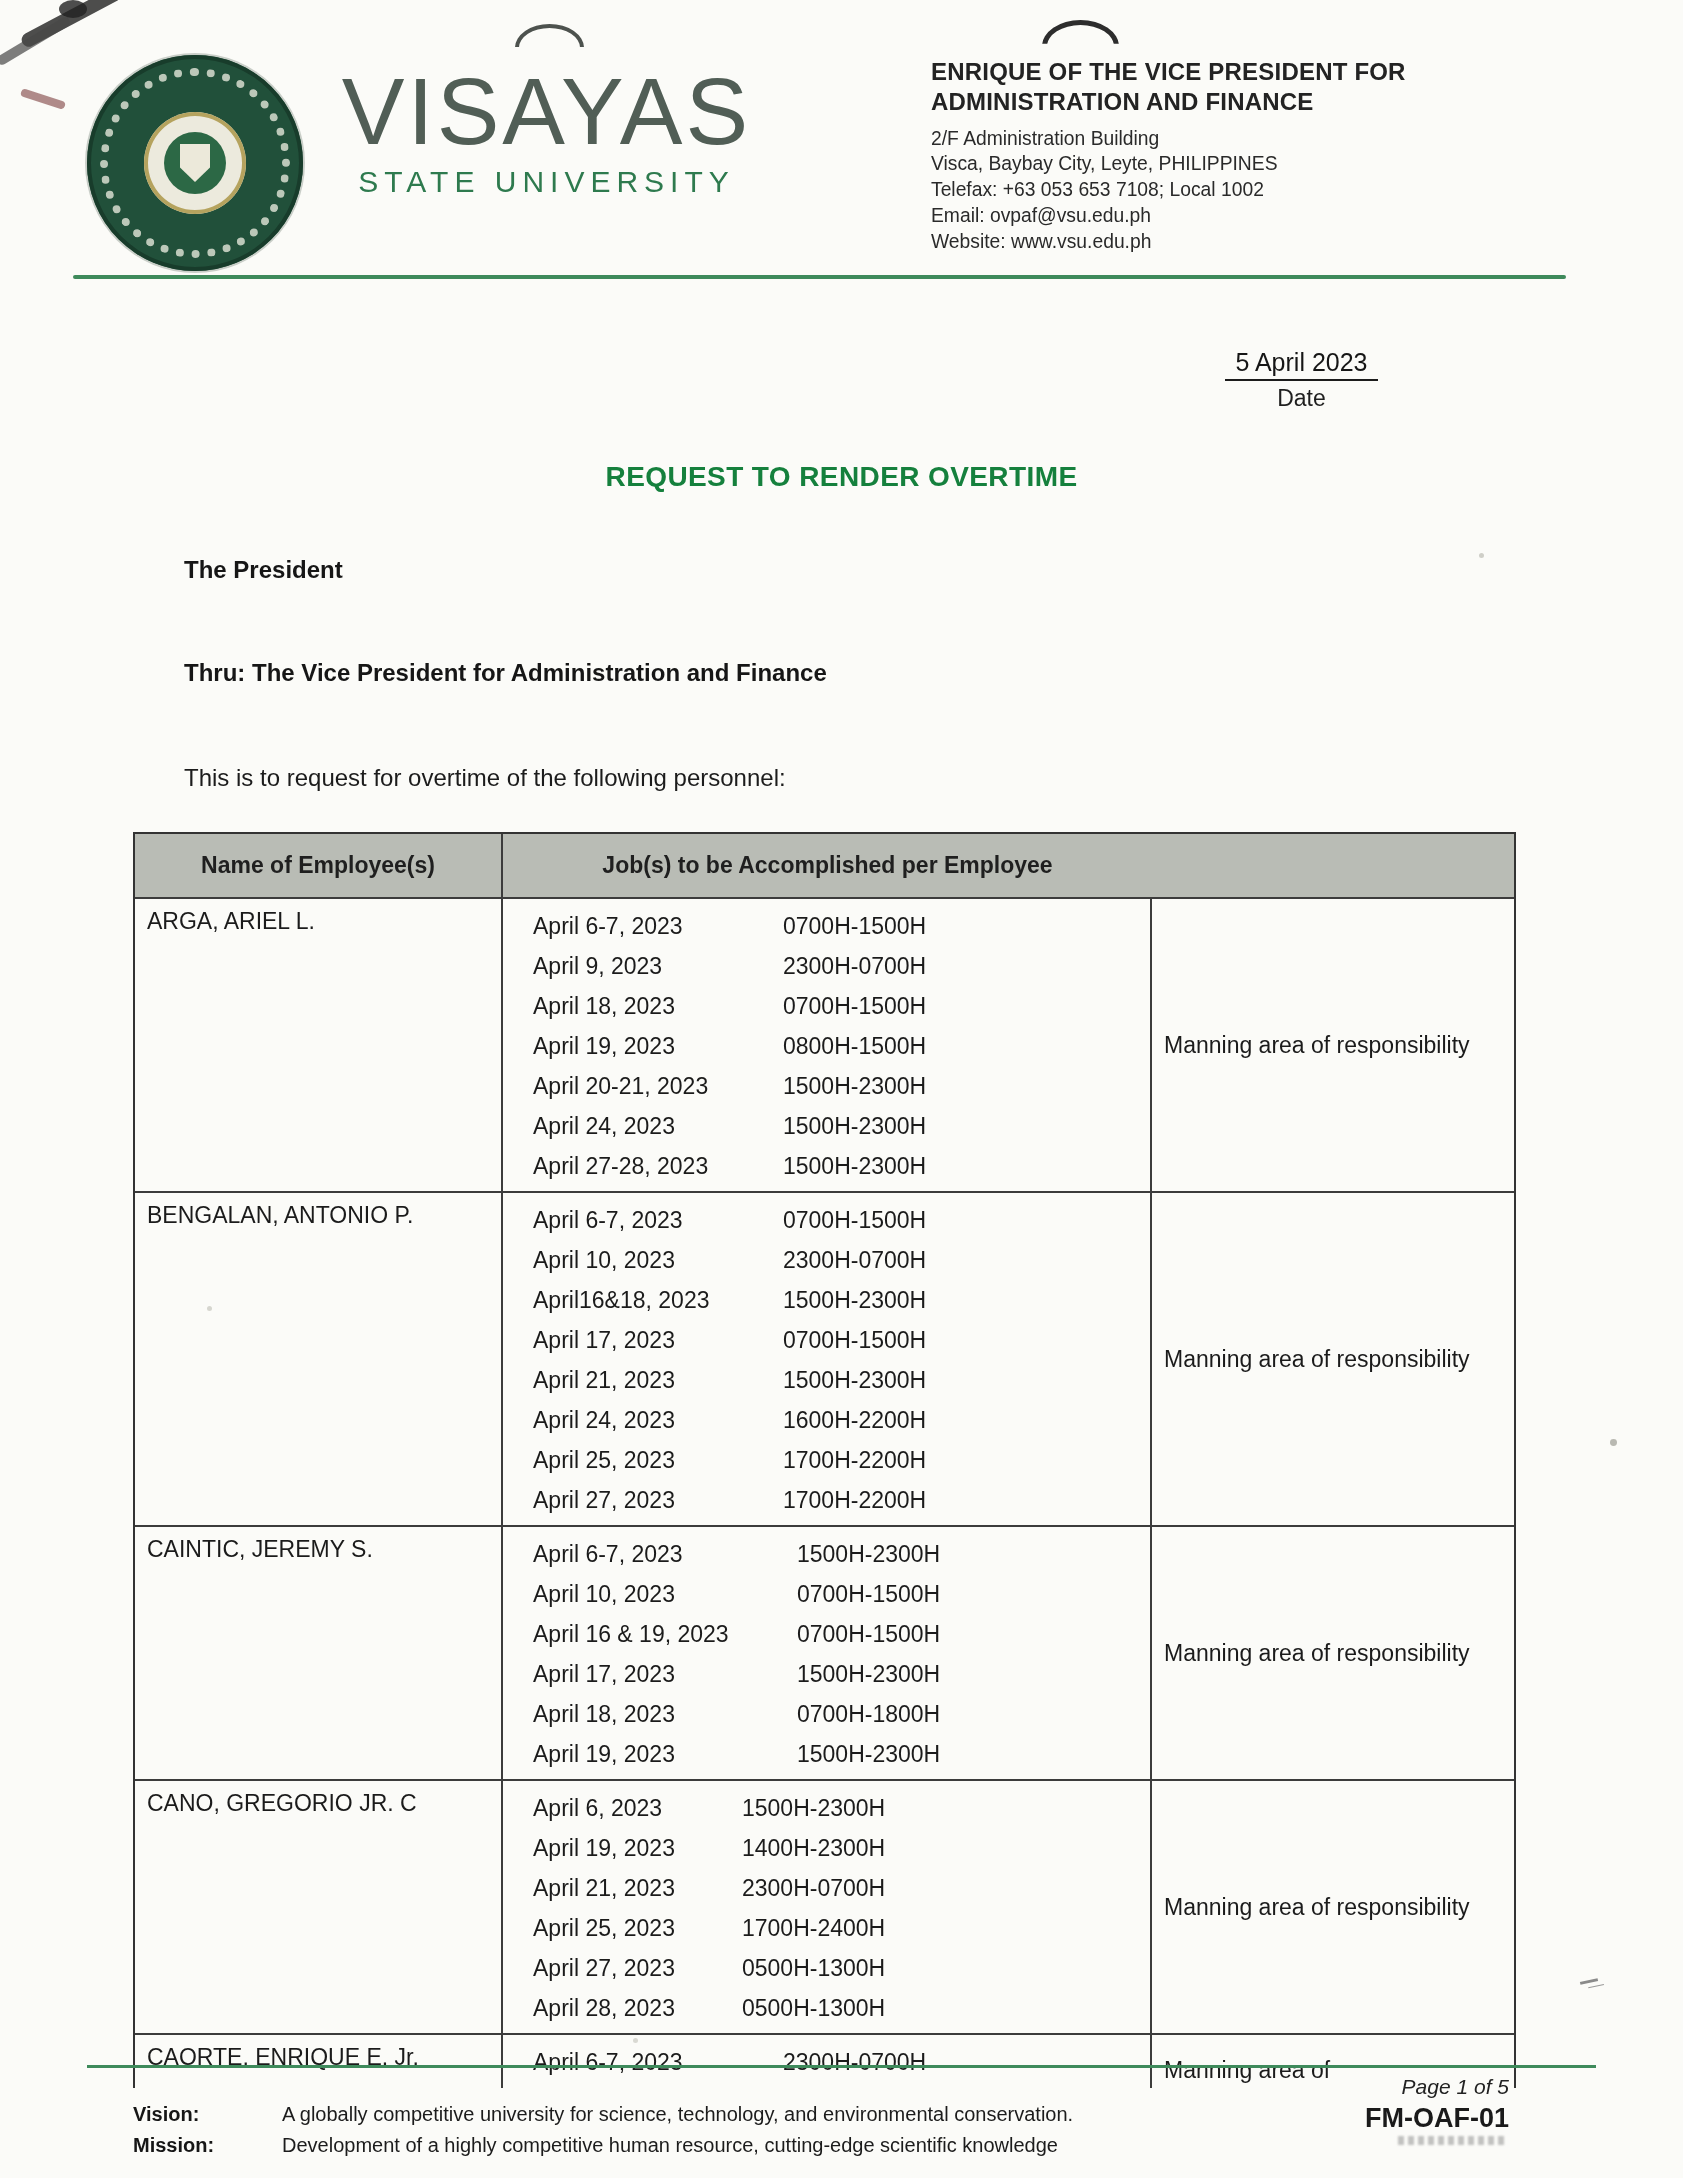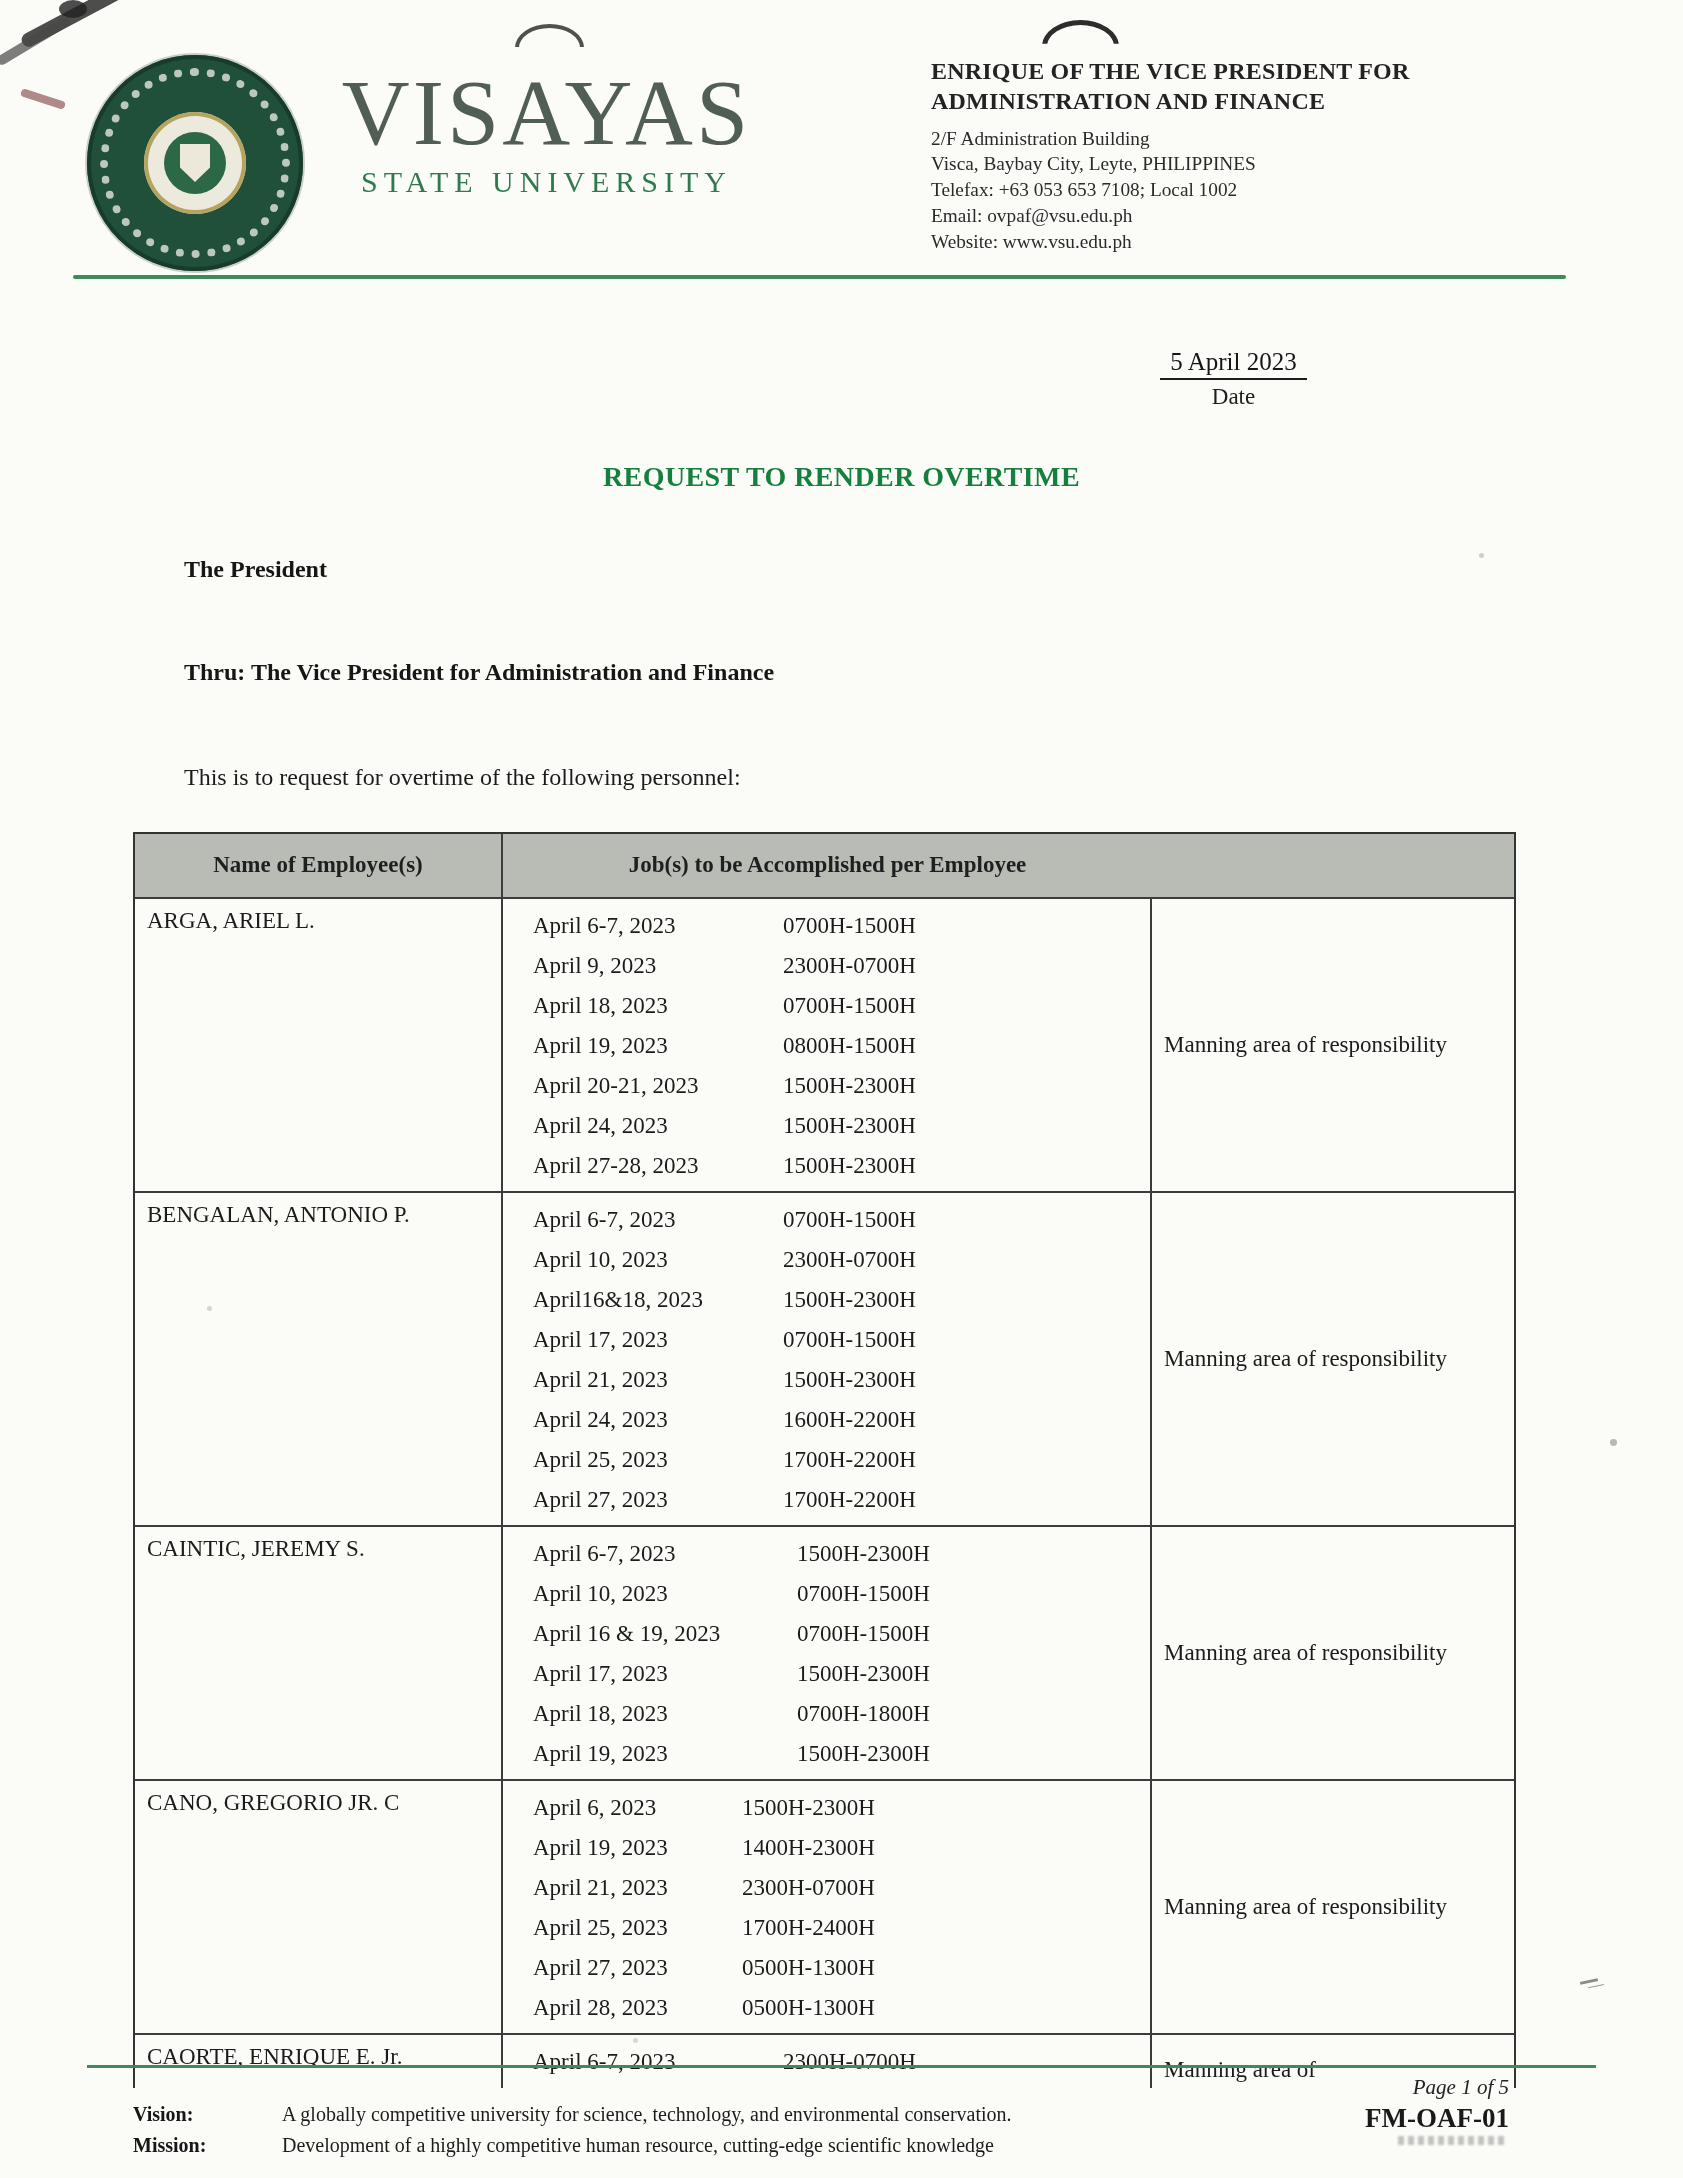--- a/index.html
+++ b/index.html
@@ -1,36 +1,36 @@
 <!DOCTYPE html>
 <html><head>
 <meta charset="utf-8">
 <style>
   html,body{margin:0;padding:0;background:#9a9a9a;}
   .page{
     position:relative;width:1683px;height:2178px;margin:0 auto;
     background:#fbfbf8;overflow:hidden;
-    font-family:Liberation Serif, serif;color:#1e1e1e;
+    font-family:Liberation Sans, sans-serif;color:#1e1e1e;
   }
   
   .seal{position:absolute;left:87px;top:55px;width:216px;height:216px;border-radius:50%;
     background:#21503a;box-shadow:inset 0 0 0 4px #183c2b,0 0 0 2px #c9cec8;}
   .seal-ring-text{position:absolute;inset:13px;border-radius:50%;border:8px dotted rgba(240,240,228,.75);}
   .seal-inner{position:absolute;inset:57px;border-radius:50%;background:#eceadd;box-shadow:inset 0 0 0 4px #b5a35e;}
   .seal-core{position:absolute;inset:77px;border-radius:50%;background:#2c6845;display:flex;align-items:center;justify-content:center;}
   .seal-shield{width:30px;height:38px;background:#ece9da;clip-path:polygon(0 0,100% 0,100% 62%,50% 100%,0 62%);}
   .wordmark{position:absolute;left:319px;top:65px;width:455px;text-align:center;}
   .uni-name{font-size:94px;line-height:1;color:#515e56;letter-spacing:3px;}
   .uni-sub{font-size:30px;letter-spacing:6px;color:#2e7a4e;margin-top:6px;}
   .office{position:absolute;left:931px;top:57px;width:614px;}
   .office-title{font-size:24px;font-weight:bold;color:#232323;line-height:1.24;letter-spacing:0.2px;}
   .office-addr{margin-top:9px;font-size:19.3px;color:#2a2a2a;line-height:1.34;}
   .rule-top{position:absolute;left:73px;top:275px;width:1493px;height:4px;background:#3e8a5b;border-radius:2px;}
   
-  .date-block{position:absolute;left:1090px;top:348px;width:287px;text-align:center;}
+  .date-block{position:absolute;left:1158px;top:348px;width:287px;text-align:center;}
   .date-value{display:inline-block;font-size:25px;color:#161616;border-bottom:2.5px solid #1c1c1c;padding:0 10px 2px;}
   .date-label{font-size:23px;margin-top:4px;color:#1f1f1f;}
   .doc-title{position:absolute;top:461px;left:0;width:100%;text-align:center;font-size:28px;font-weight:bold;color:#15803d;letter-spacing:0.4px;}
   .recipient{position:absolute;left:184px;top:556px;font-size:24px;font-weight:bold;color:#161616;}
   .thru{position:absolute;left:184px;top:659px;font-size:24px;font-weight:bold;color:#161616;}
   .intro{position:absolute;left:184px;top:764px;font-size:24px;color:#1c1c1c;}
   
   .ot-table{position:absolute;left:133px;top:832px;width:1383px;border:2.5px solid #333;border-bottom:none;box-sizing:border-box;}
   .thead{display:grid;grid-template-columns:368px 649px 1fr;background:#b9bcb5;border-bottom:2px solid #3c3c3c;height:63px;}
   .th{display:flex;align-items:center;justify-content:center;text-align:center;font-weight:bold;font-size:23px;color:#1f1f1f;

